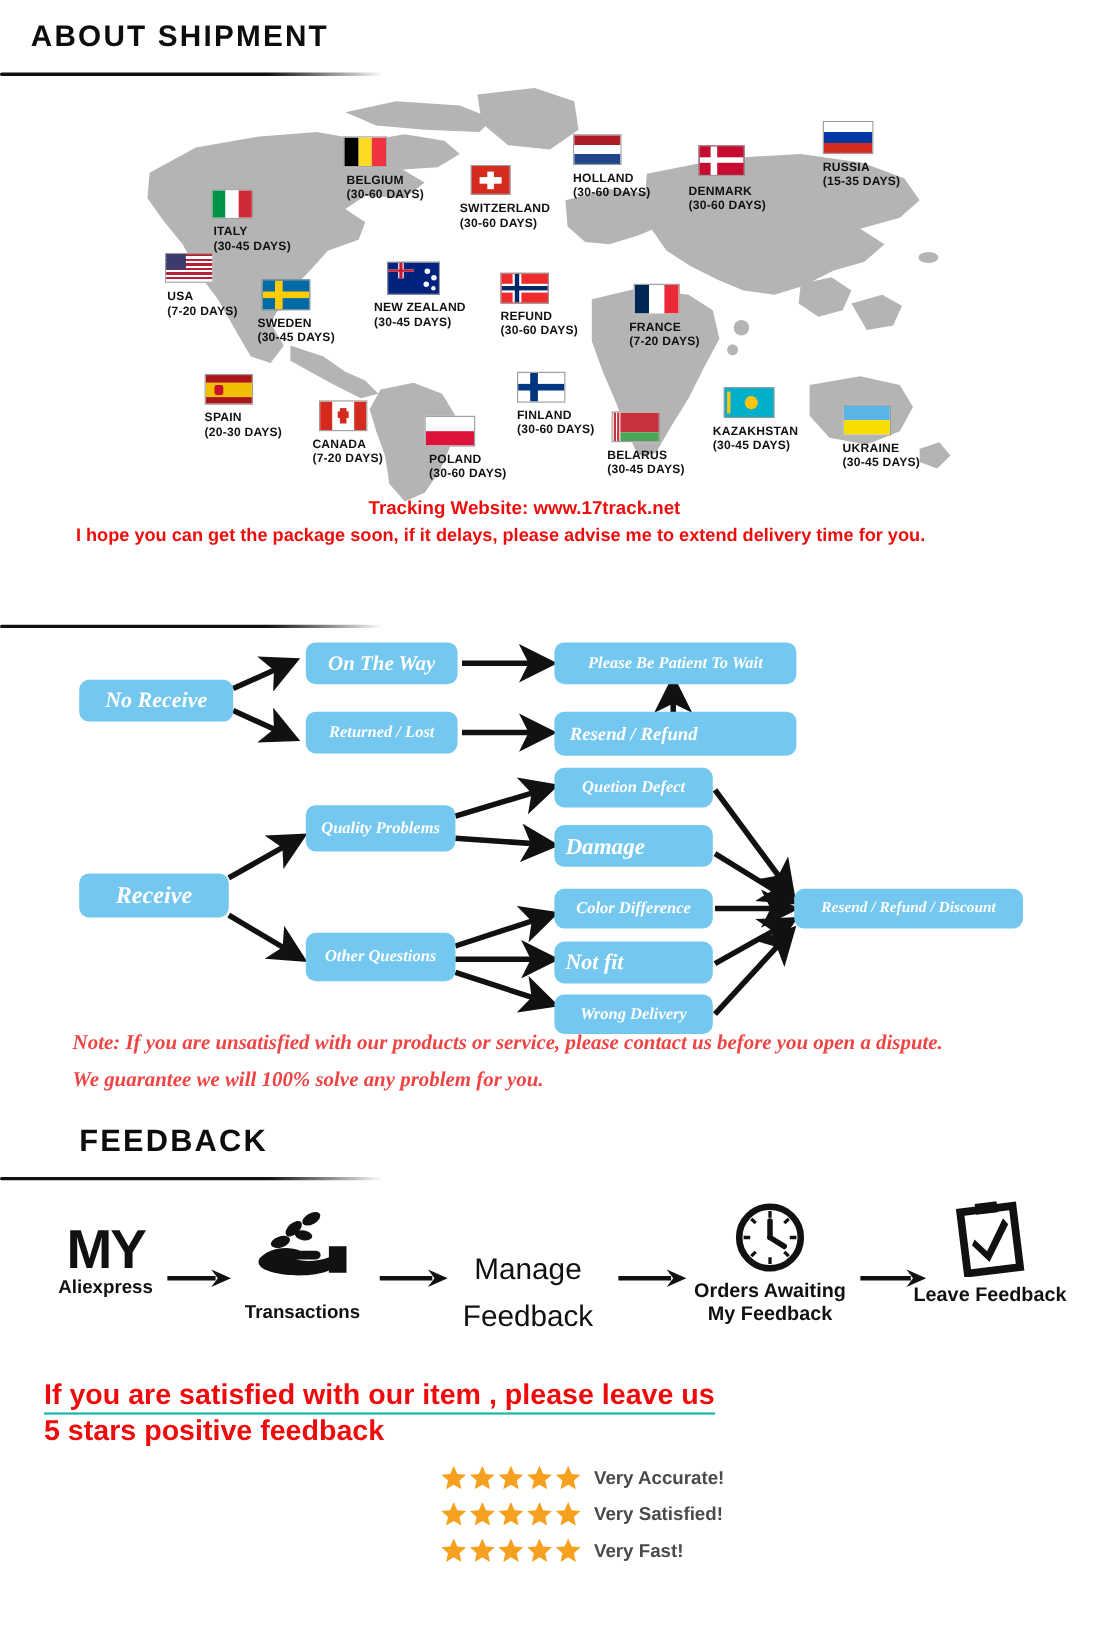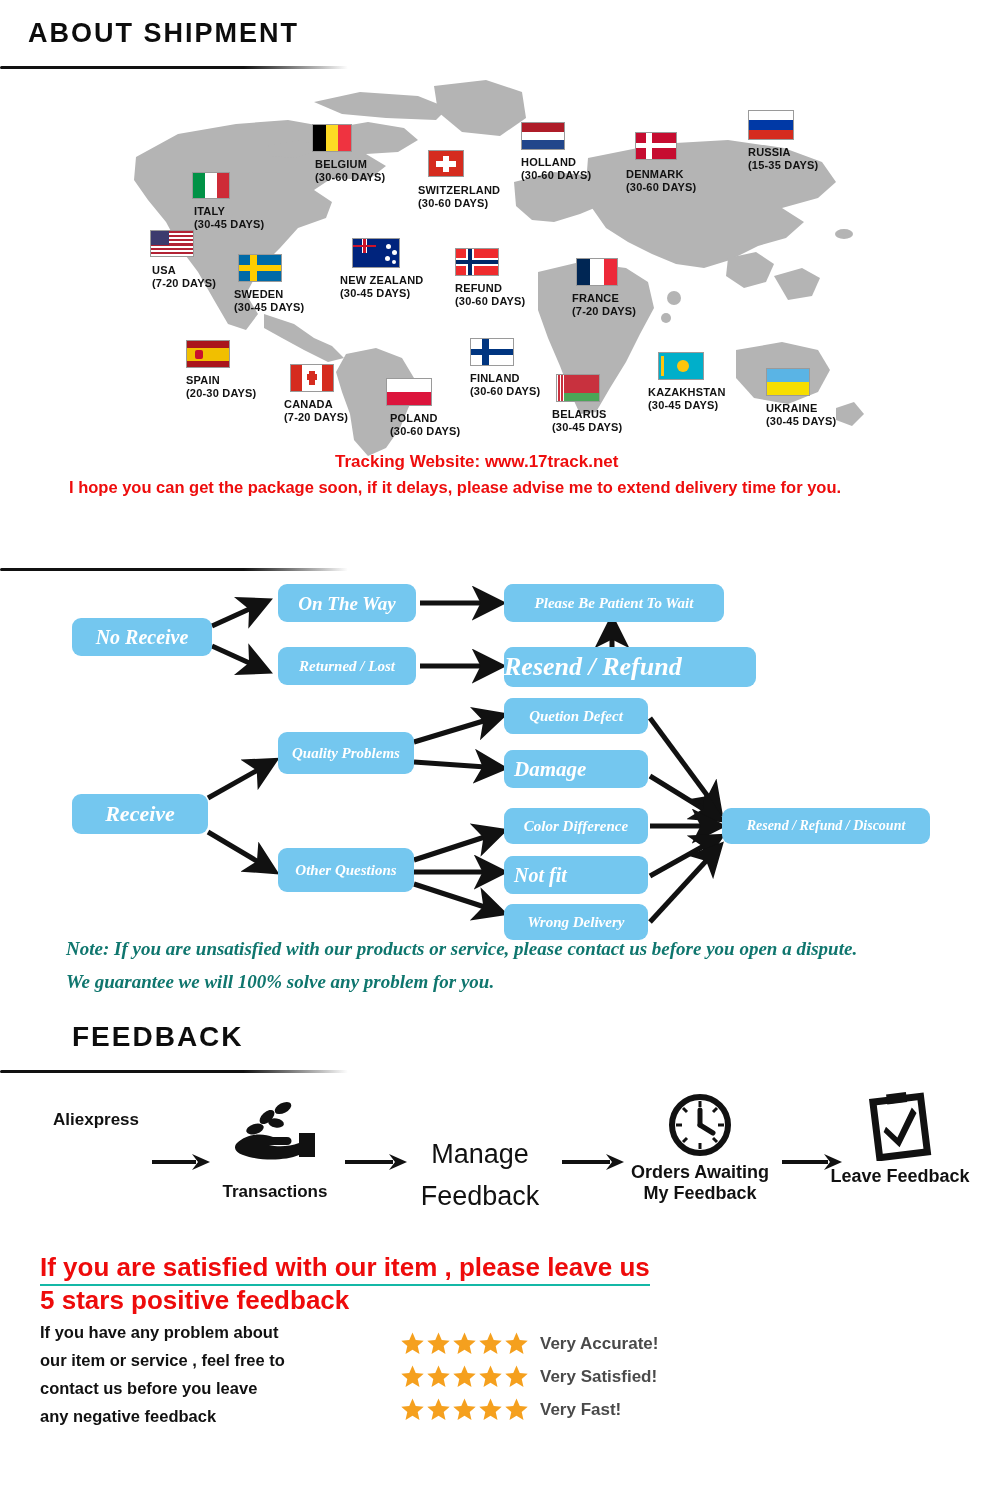--- a/index.html
+++ b/index.html
@@ -72,21 +72,21 @@
     font-style:italic;
     font-weight:700;
     display:flex;
     align-items:center;
     justify-content:center;
     text-align:center;
     line-height:1;
   }
   .note {
     position:absolute;
-    color:#0f766e;
+    color:#ef4444;
     font-family:"Liberation Serif", serif;
     font-style:italic;
     font-weight:700;
     font-size:19px;
     white-space:nowrap;
   }
 
   
   .fb-wrap { position:absolute; left:0; top:1085px; width:1000px; height:160px; }
   .fb-step { position:absolute; text-align:center; }
@@ -407,21 +407,21 @@
         <line x1="650" y1="306" x2="718" y2="268"></line>
 
         <line x1="650" y1="352" x2="718" y2="278"></line>
       </g>
     </svg>
 
     <div class="node" style="left:72px; top:48px; width:140px; height:38px; font-size:20px;">No Receive</div>
     <div class="node" style="left:278px; top:14px; width:138px; height:38px; font-size:19px;">On The Way</div>
     <div class="node" style="left:278px; top:77px; width:138px; height:38px; font-size:15px;">Returned / Lost</div>
     <div class="node" style="left:504px; top:14px; width:220px; height:38px; font-size:15px;">Please Be Patient To Wait</div>
-    <div class="node" style="left:504px; top:77px; width:252px; height:40px; font-size:26px; justify-content:flex-start; padding-left:0;">Resend / Refund</div>
+    <div class="node" style="left:504px; top:77px; width:220px; height:40px; font-size:17px; justify-content:flex-start; padding-left:14px;">Resend / Refund</div>
 
     <div class="node" style="left:72px; top:224px; width:136px; height:40px; font-size:22px;">Receive</div>
     <div class="node" style="left:278px; top:162px; width:136px; height:42px; font-size:15px;">Quality Problems</div>
     <div class="node" style="left:278px; top:278px; width:136px; height:44px; font-size:15px;">Other Questions</div>
 
     <div class="node" style="left:504px; top:128px; width:144px; height:36px; font-size:15px;">Quetion Defect</div>
     <div class="node" style="left:504px; top:180px; width:144px; height:38px; font-size:21px; justify-content:flex-start; padding-left:10px;">Damage</div>
     <div class="node" style="left:504px; top:238px; width:144px; height:36px; font-size:15px;">Color Difference</div>
     <div class="node" style="left:504px; top:286px; width:144px; height:38px; font-size:20px; justify-content:flex-start; padding-left:10px;">Not fit</div>
     <div class="node" style="left:504px; top:334px; width:144px; height:36px; font-size:15px;">Wrong Delivery</div>
@@ -431,20 +431,21 @@
 
   <div class="note" style="left:66px; top:938px;">Note: If you are unsatisfied with our products or service, please contact us before you open a dispute.</div>
   <div class="note" style="left:66px; top:971px;">We guarantee we will 100% solve any problem for you.</div>
 
   <div class="sec-title" style="left:72px; top:1021px; font-size:28px;">FEEDBACK</div>
   <div class="sec-rule" style="left:0px; top:1070px; width:348px;"></div>
 
   <div class="fb-wrap">
 
     <div class="fb-step" style="left:36px; top:26px; width:120px;">
+      <div style="font-family:'Liberation Sans',sans-serif;font-weight:700;font-size:50px;line-height:50px;color:#111;letter-spacing:-2px;">MY</div>
       <div class="fb-label" style="font-size:17px;margin-top:0px;">Aliexpress</div>
     </div>
 
     <svg class="fb-arrow" style="left:152px; top:66px; width:58px; height:22px;" viewBox="0 0 58 22" aria-hidden="true">
       <line x1="0" y1="11" x2="44" y2="11" stroke="#111" stroke-width="4"></line>
       <path d="M40 3 L58 11 L40 19 L46 11 Z" fill="#111"></path>
     </svg>
 
     <div class="fb-step" style="left:205px; top:14px; width:140px;">
       <svg style="width:92px;height:62px;" viewBox="0 0 92 62" aria-hidden="true">
@@ -509,24 +510,20 @@
           <path d="M18 34 L28 46 L46 18 L50 24 L29 56 L15 39 Z" fill="#111"></path>
         </g>
       </svg>
       <div class="fb-label" style="font-size:18px; margin-top:2px;">Leave Feedback</div>
     </div>
   </div>
 
   <div class="bigred underline-red" style="left:40px; top:1252px;">If you are satisfied with our item , please leave us</div>
   <div class="bigred" style="left:40px; top:1285px;">5 stars positive feedback</div>
 
-  <div class="blackpara" style="left:40px; top:1318px; width:330px;">If you have any problem about
-our item or service , feel free to
-contact us before you  leave
-any negative feedback</div>
 
   <div class="star-row" style="left:400px; top:1331px;">
     <span class="stars">
       <svg class="star" viewBox="0 0 24 24">
           <path d="M12 1.5l3.1 7.1 7.7.7-5.8 5.1 1.7 7.6L12 18l-6.7 4 1.7-7.6L1.2 9.3l7.7-.7z" fill="#f5a01e"></path>
         </svg>
       <svg class="star" viewBox="0 0 24 24">
           <path d="M12 1.5l3.1 7.1 7.7.7-5.8 5.1 1.7 7.6L12 18l-6.7 4 1.7-7.6L1.2 9.3l7.7-.7z" fill="#f5a01e"></path>
         </svg>
       <svg class="star" viewBox="0 0 24 24">

